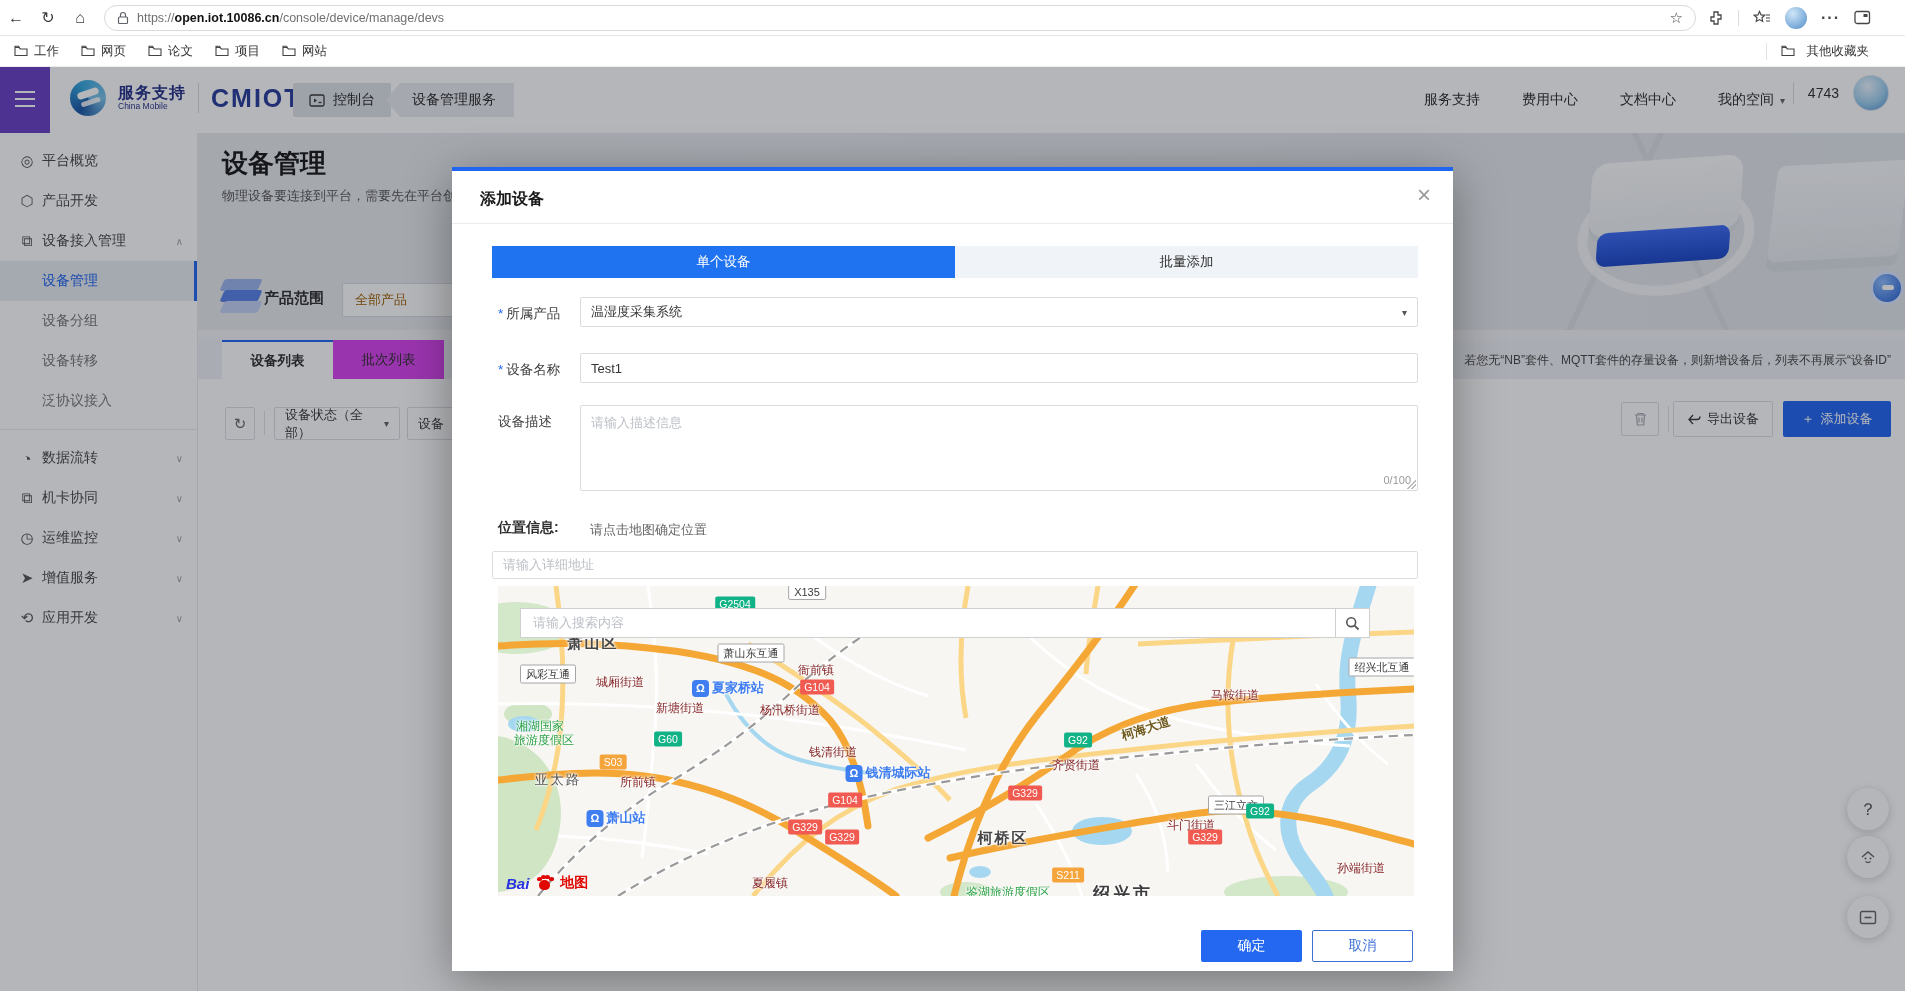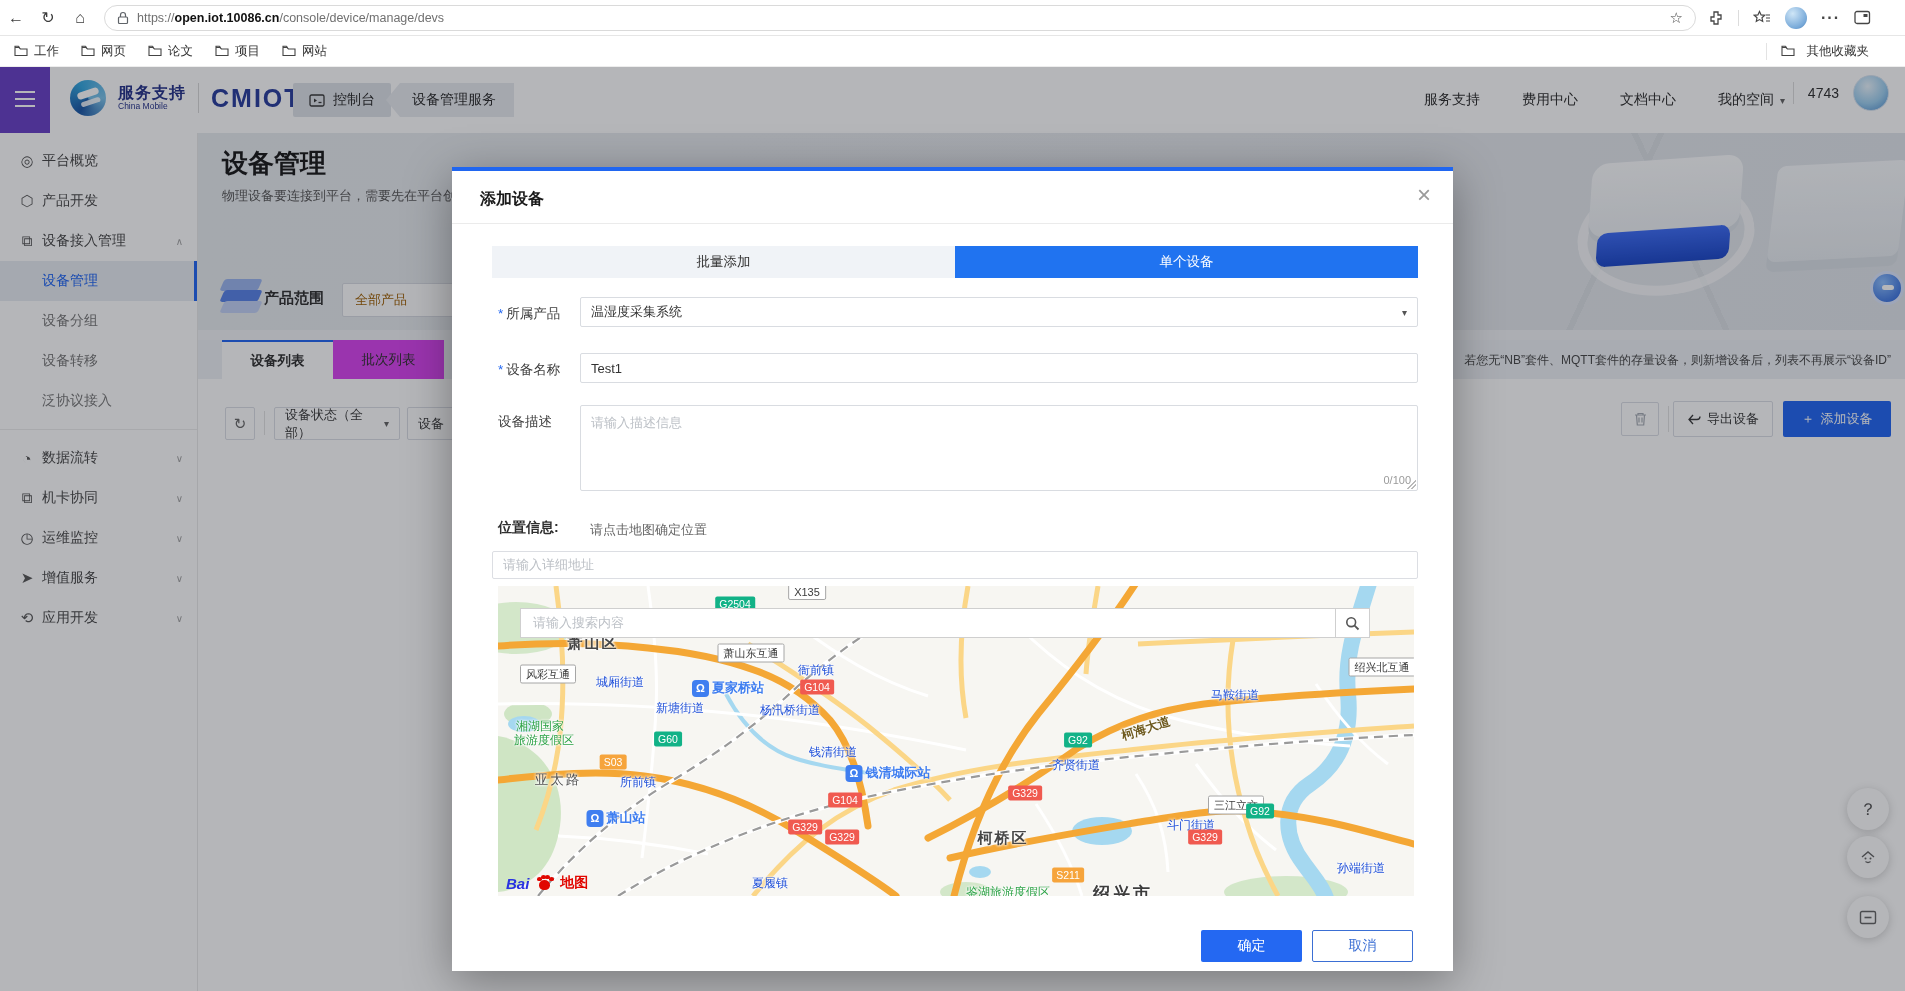--- a/index.html
+++ b/index.html
@@ -161,21 +161,21 @@
             display:flex; align-items:center; padding:0 10px; font-size:13px; }
   .m-footer-btn { position:absolute; height:32px; width:101px; border-radius:2px; display:flex; align-items:center;
                   justify-content:center; font-size:14px; top:763px; }
   .btn-ok { right:151px; background:#2468f2; color:#fff; }
   .btn-cancel { right:40px; background:#fff; border:1px solid #3b6fd4; color:#3b6fd4; }
 
   
   .map { position:absolute; left:46px; top:419px; width:916px; height:310px; overflow:hidden; background:#f7f6f2; }
   .map svg.roads { position:absolute; left:0; top:0; }
   .map-layer { position:absolute; left:0; top:0; width:100%; height:100%; pointer-events:none; }
-  .mlab { position:absolute; transform:translate(-50%,-50%); font-size:12px; color:#1d4ed8; white-space:nowrap;
+  .mlab { position:absolute; transform:translate(-50%,-50%); font-size:12px; color:#7f1d1d; white-space:nowrap;
           text-shadow:0 0 3px #fff, 0 0 3px #fff, 0 0 3px #fff; }
   .mlab.district { font-size:15px; font-weight:bold; color:#474747; letter-spacing:2px; }
   .mlab.city { font-size:17px; font-weight:bold; color:#3d3d3d; letter-spacing:3px; }
   .mlab.town-lg { font-size:13.5px; color:#555; letter-spacing:2px; }
   .mlab.scenic { color:#2ba245; }
   .mlab.chip { background:#fff; border:1px solid #a6a6a6; border-radius:2px; padding:1px 5px; font-size:11px;
                color:#3c3c3c; text-shadow:none; }
   .mlab.road-label { font-size:12.5px; font-weight:bold; color:#6e5a1e; }
   .badge { position:absolute; transform:translate(-50%,-50%); font-size:10.5px; color:#fff; border-radius:2px;
            padding:0 4px; line-height:15px; white-space:nowrap; }
@@ -460,22 +460,22 @@
 <div class="dim"></div>
 
 <div class="modal">
   <div class="m-accent"></div>
   <div class="m-title">添加设备</div>
   <div class="m-close">×</div>
   <div class="m-hdiv"></div>
 
   <div class="m-tabs">
 
-  <div class="m-tab">批量添加</div>
-      <div class="m-tab active">单个设备</div>
+  <div class="m-tab active">单个设备</div>
+      <div class="m-tab">批量添加</div>
     </div>
 
   <div class="m-label" style="top:138px">
     <span class="req">*</span><span>所属产品</span>
   </div>
   <div class="m-field" style="top:130px;height:30px">
     <span>温湿度采集系统</span>
     <span class="car">▾</span>
   </div>
 

